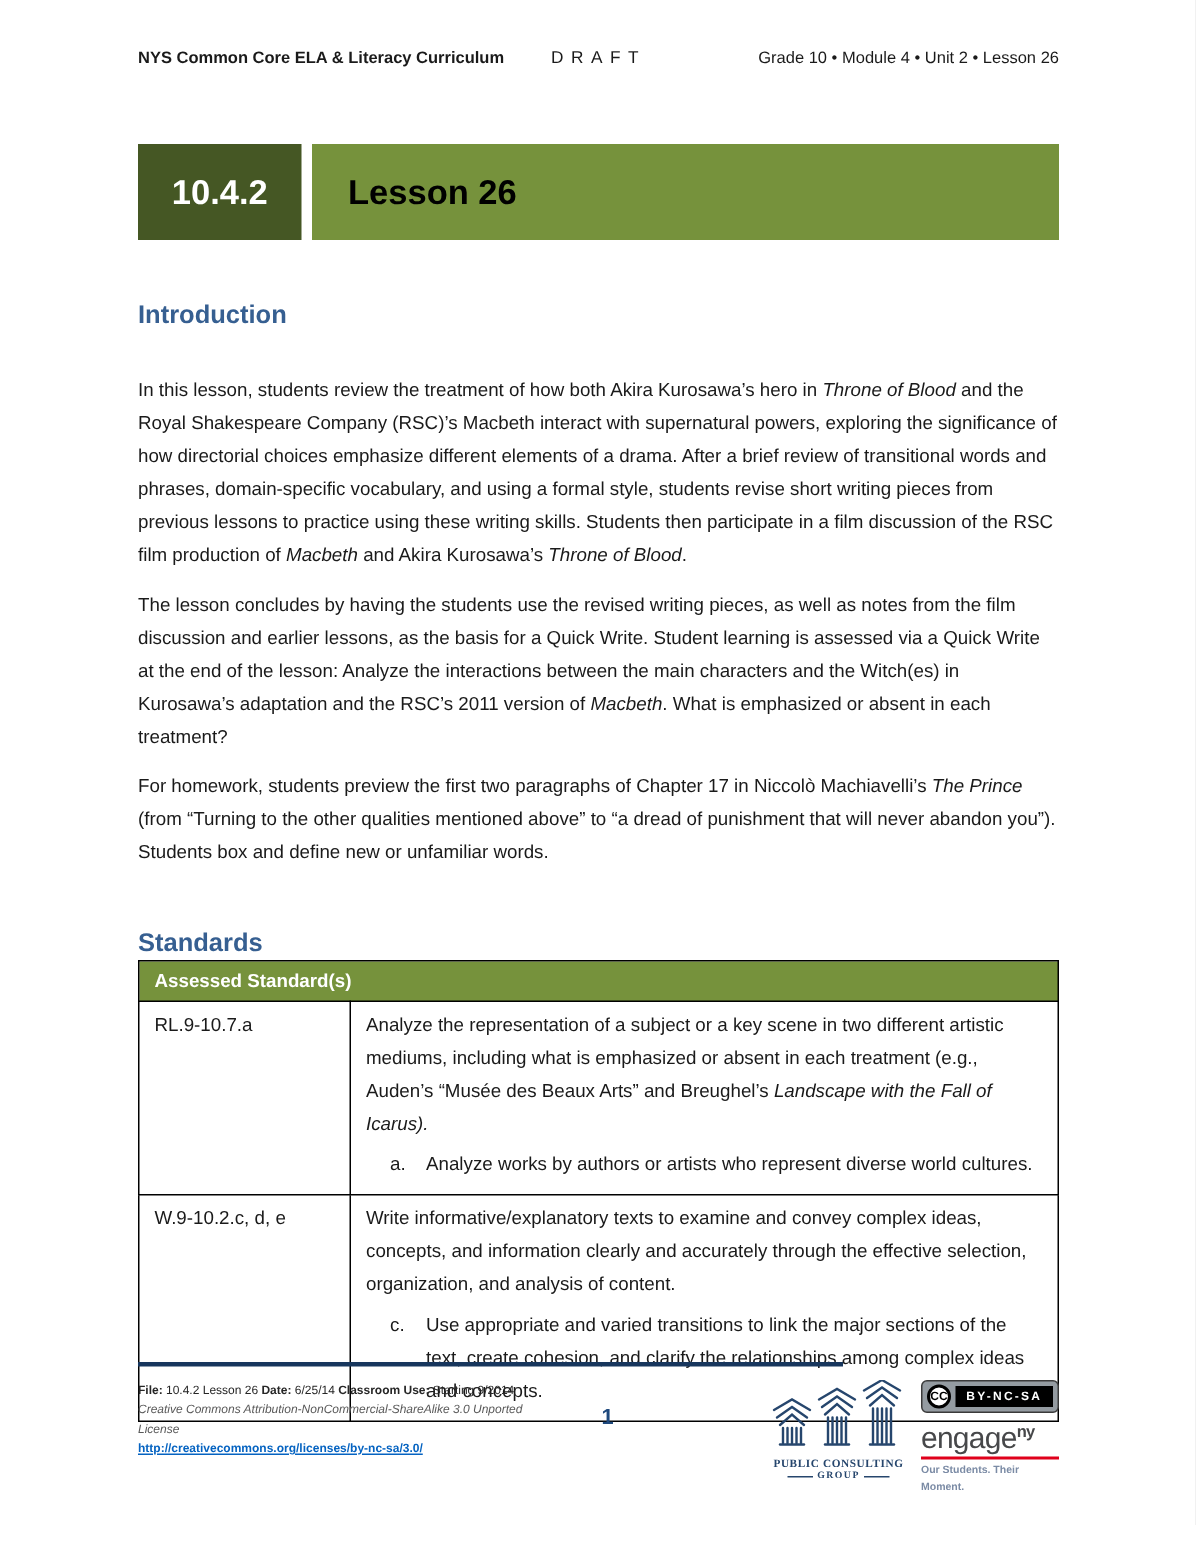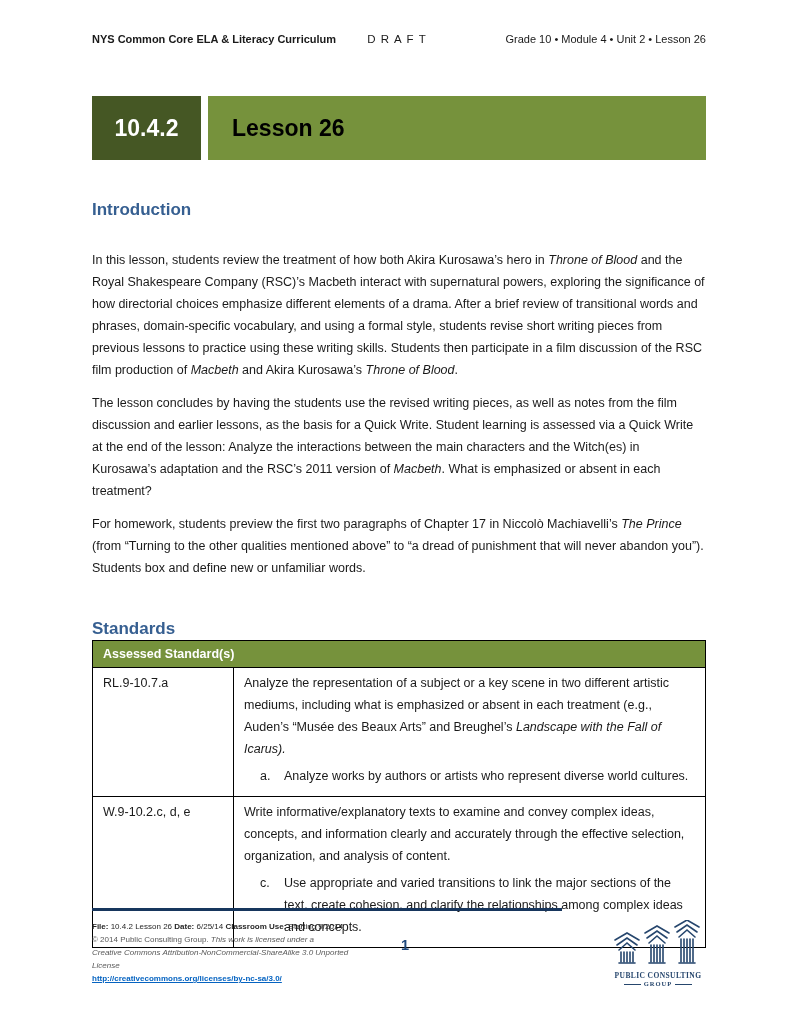--- a/index.html
+++ b/index.html
@@ -116,21 +116,20 @@
       </td>
     </tr>
   </tbody>
     </table>
 
   <footer class="doc-footer">
     <div class="f-rule"></div>
     <div class="f-body">
       <div class="f-left">
         <div class="f-line1"><span class="bd">File: </span><span>10.4.2 Lesson 26 </span><span class="bd">Date: </span><span>6/25/14 </span><span class="bd">Classroom Use: </span><span>Starting 9/2014</span></div>
-        <div class="f-line2"><span>© 2014 Public Consulting Group. </span><span class="it">This work is licensed under a</span></div>
         <div class="f-line3"><span class="it">Creative Commons Attribution-NonCommercial-ShareAlike 3.0 Unported License</span></div>
         <a class="f-link" href="#">http://creativecommons.org/licenses/by-nc-sa/3.0/</a>
       </div>
       <div class="f-page">1</div>
       <div class="f-logos">
         <div class="pcg">
           <svg viewBox="0 0 90 44" width="90" height="44" fill="none" stroke="#26466D" stroke-width="1.6" stroke-linecap="round">
 
             <g transform="translate(0,13)">
               <path d="M2 7 L14 0 L26 7"></path>
@@ -152,17 +151,30 @@
               <path d="M2 7 L14 0 L26 7"></path>
                 <path d="M4 12 L14 5 L24 12"></path>
                 <path d="M6 17 L14 10 L22 17"></path>
               <path d="M8 19 V42 M11 19 V42 M14 19 V42 M17 19 V42 M20 19 V42"></path>
                 <path d="M6 43 H22"></path>
             </g>
           </svg>
           <div class="pcg-t1">PUBLIC CONSULTING</div>
           <div class="pcg-t2">GROUP</div>
         </div>
+        <div class="right-stack">
+          <div class="cc-badge">
+            <span class="cc-circ">CC</span>
+            <span class="cc-text">BY-NC-SA</span>
+          </div>
+          <div class="engage">
+            <div class="engage-word">
+              <span>engage</span><sup>ny</sup>
+            </div>
+            <div class="engage-line"></div>
+            <div class="engage-tag">Our Students. Their Moment.</div>
+          </div>
+        </div>
       </div>
     </div>
   </footer>
 
 </div>
 
 </body></html>

